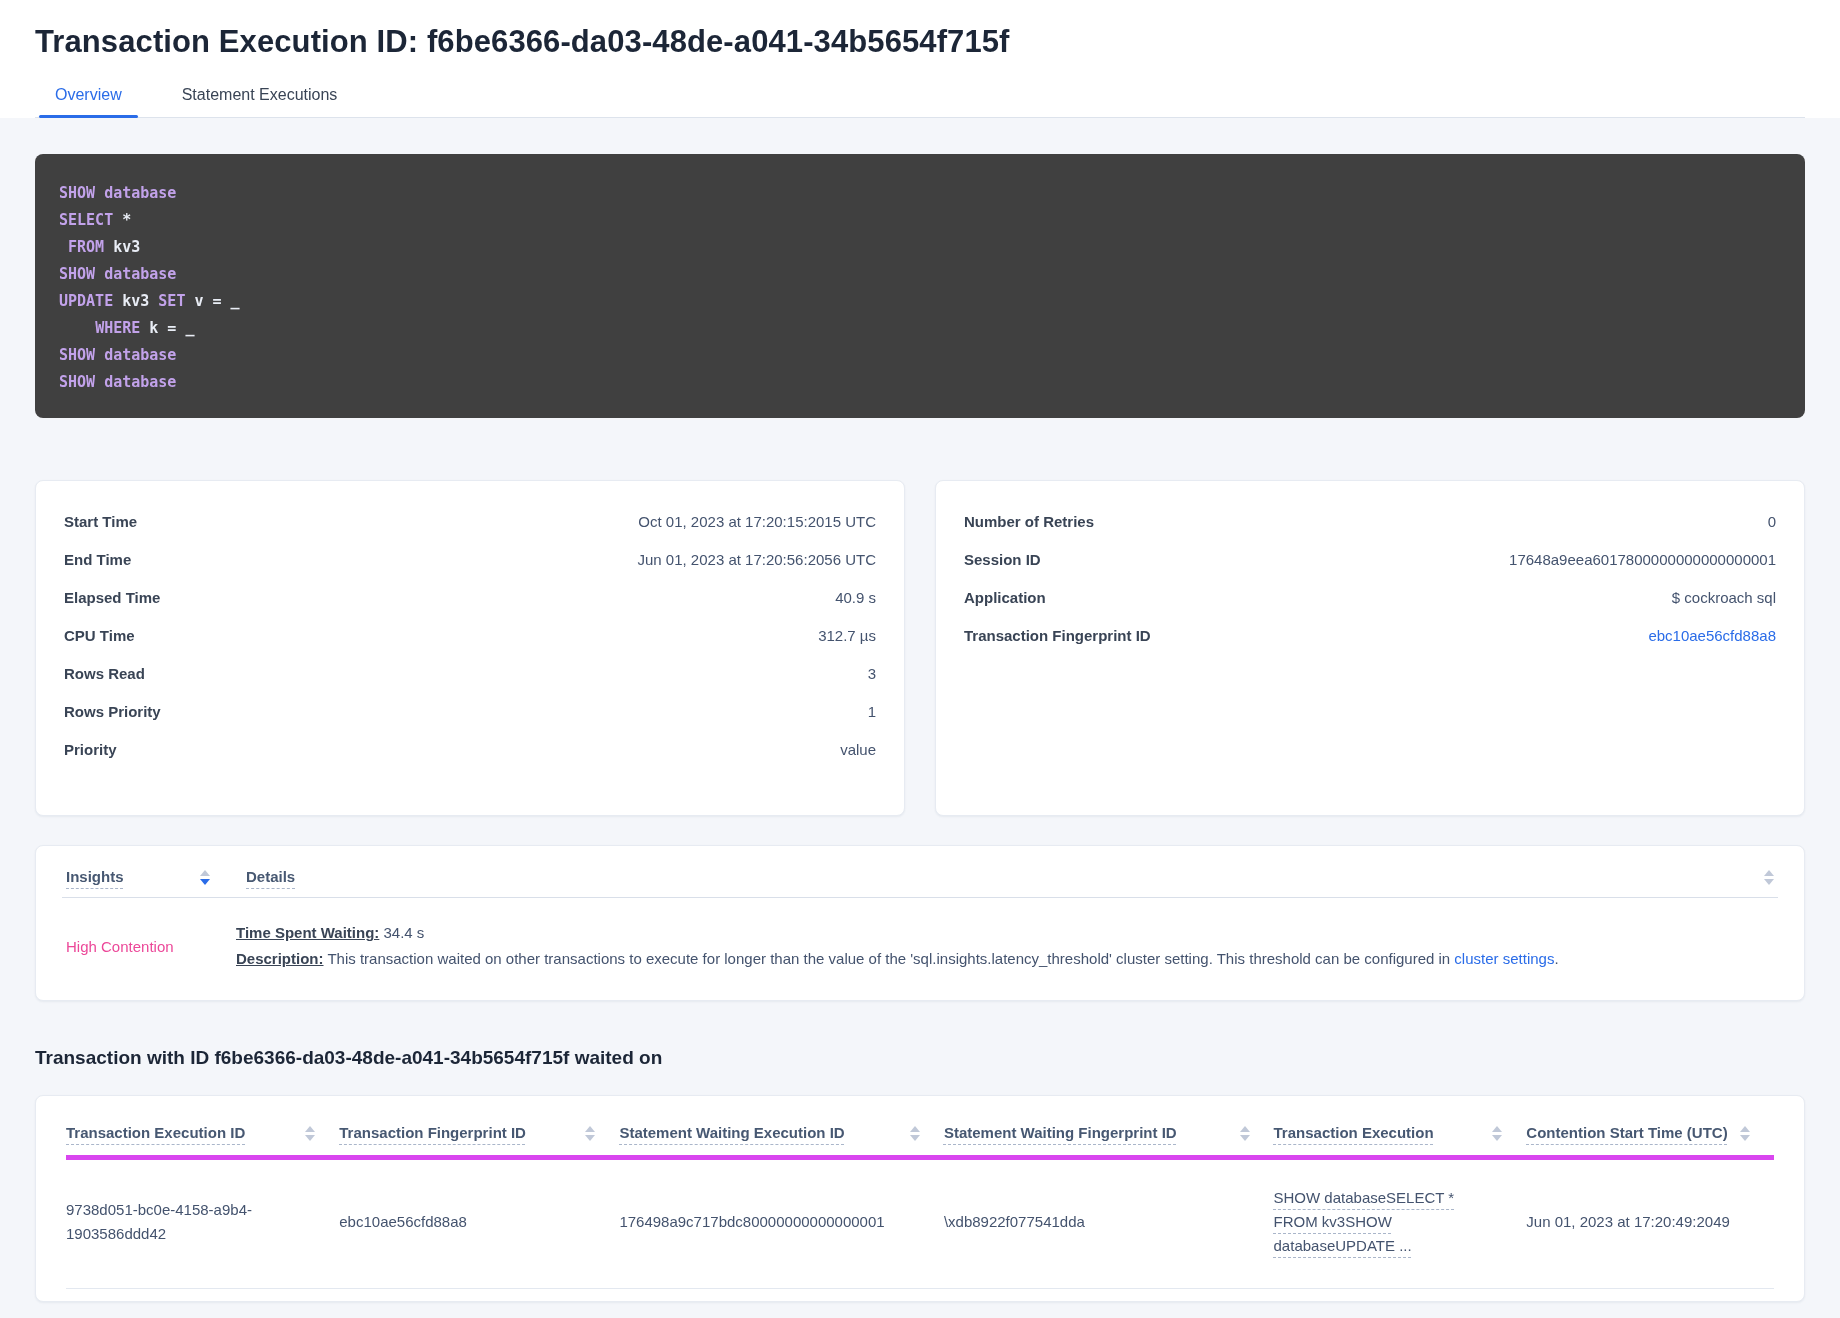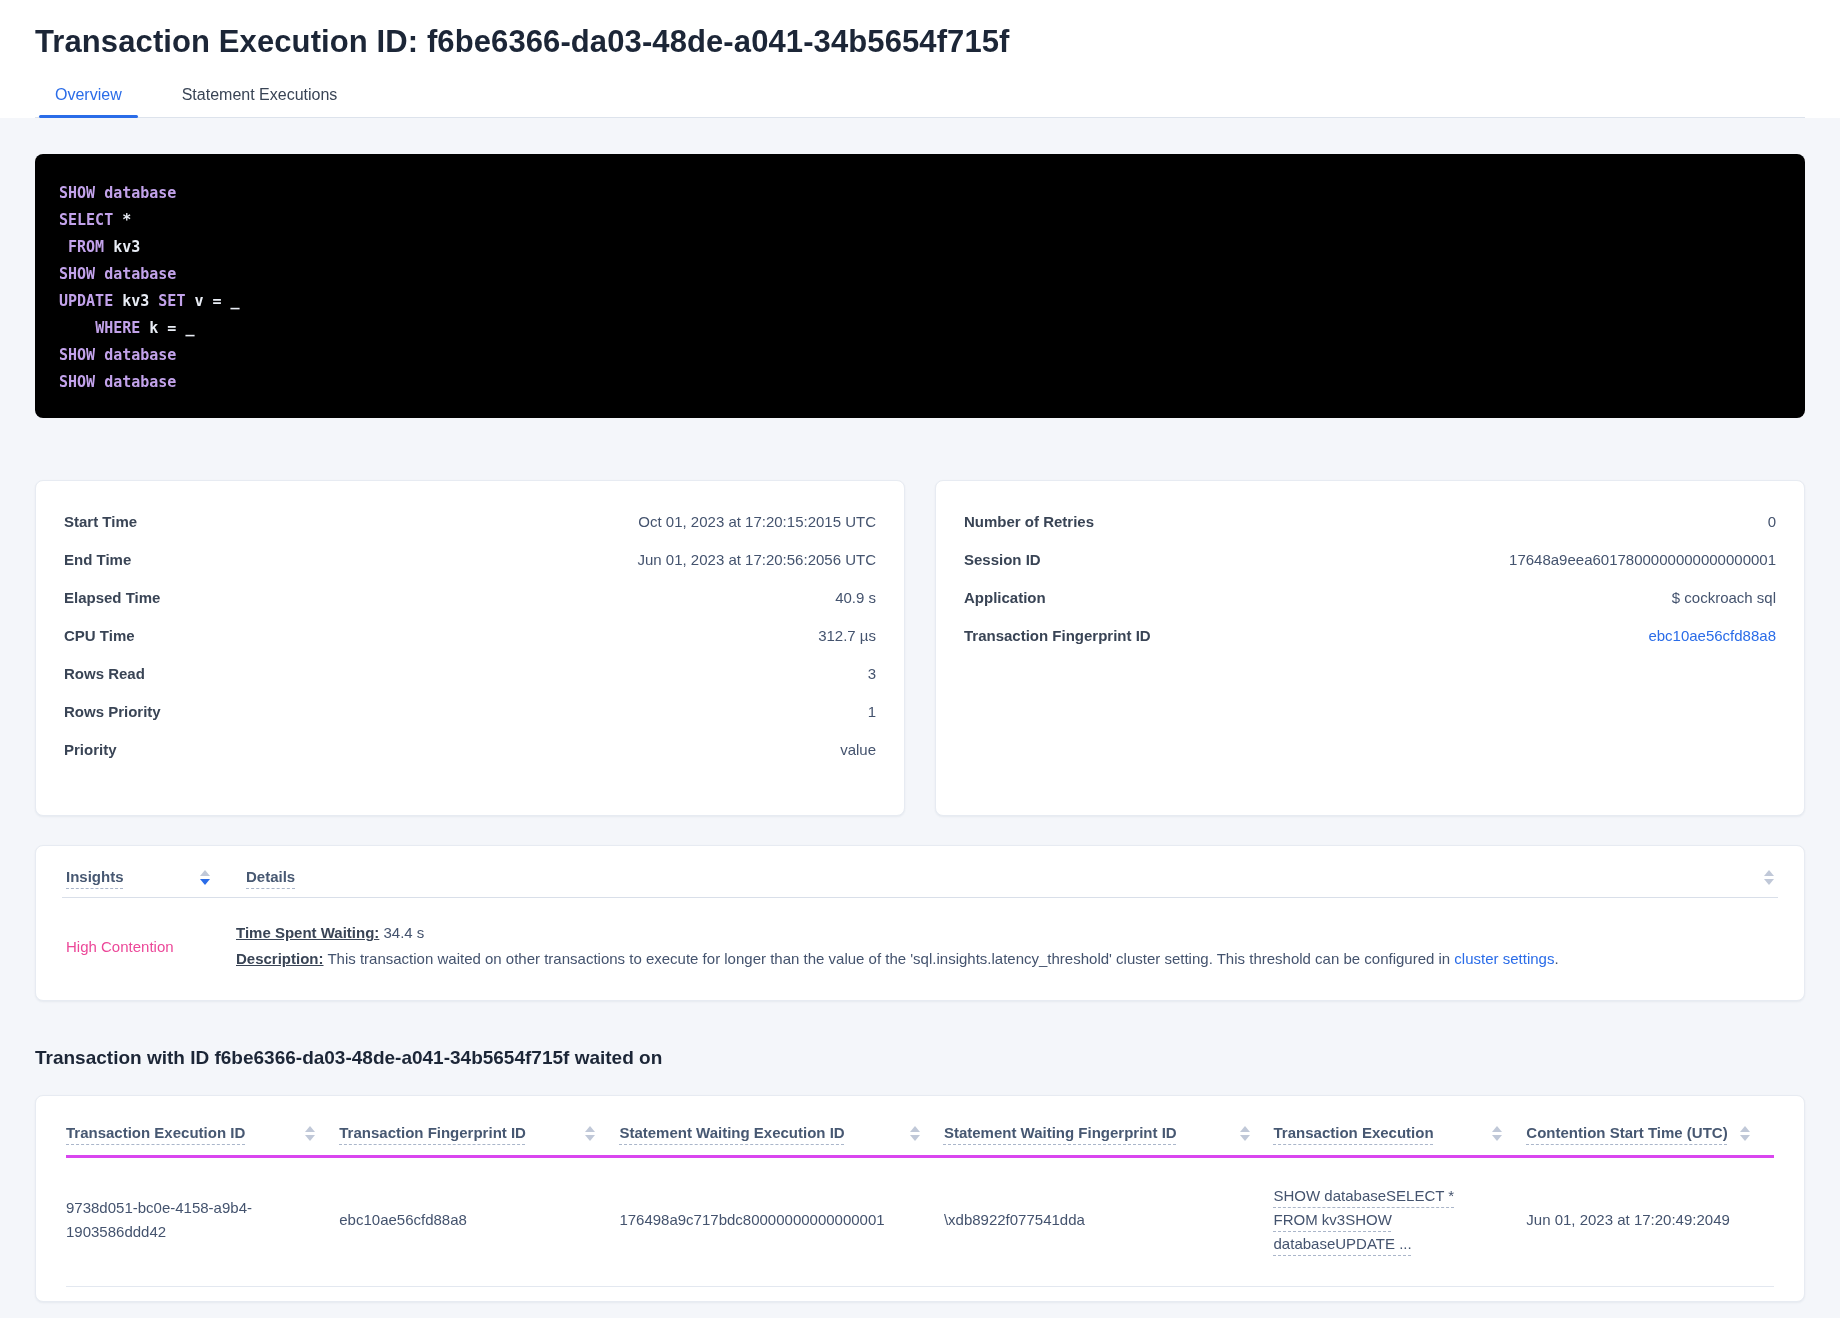--- a/index.html
+++ b/index.html
@@ -19,21 +19,21 @@
   .tab + .tab { margin-left: 28px; }
   .tab.active { color: #2a6ce8; }
   .tab.active::after {
     content: ""; position: absolute; left: 0; right: 0; bottom: -1px;
     height: 3px; background: #2a6ce8; border-radius: 2px;
   }
   
   .content { background: #f4f6fa; padding: 36px 35px 0 35px; height: 1204px; }
   
   .sql-box {
-    background: #000000; border-radius: 8px; padding: 26px 24px; height: 264px;
+    background: #404040; border-radius: 8px; padding: 26px 24px; height: 264px;
     font-family: "DejaVu Sans Mono", monospace;
   }
   .code-line { font-size: 15px; line-height: 27px; font-weight: 700; white-space: pre; color: #e9edf5; }
   .code-line .k { color: #c2a2ea; }
   .code-line .p { color: #e9edf5; }
   
   .cards-row { display: flex; gap: 30px; margin-top: 62px; }
   .card {
     background: #ffffff; border: 1px solid #e7ebf2; border-radius: 8px;
     box-shadow: 0 1px 2px rgba(67,90,111,0.08);
@@ -64,21 +64,21 @@
   .insight-details { margin-left: 36px; flex: 1; }
   .detail-line { font-size: 15px; color: #44536e; line-height: 26px; }
   .detail-line b { color: #394455; font-weight: 700; text-decoration: underline; }
   
   .waited-heading { margin-top: 46px; font-size: 19px; font-weight: 700; color: #1c2637; }
   .table-card { margin-top: 26px; padding: 24px 30px 0 30px; height: 207px; overflow: hidden; }
   table.waited-table { width: 100%; border-collapse: collapse; table-layout: fixed; }
   .waited-table col.c1 { width: 16.0%; } .waited-table col.c2 { width: 16.4%; }
   .waited-table col.c3 { width: 19.0%; } .waited-table col.c4 { width: 19.3%; }
   .waited-table col.c5 { width: 14.8%; } .waited-table col.c6 { width: 14.5%; }
-  .waited-table th { text-align: left; vertical-align: top; padding: 4px 10px 14px 0; border-bottom: 3px solid #d946ef; }
+  .waited-table th { text-align: left; vertical-align: top; padding: 4px 10px 14px 0; border-bottom: 5px solid #d946ef; }
   .th-inner { display: flex; justify-content: space-between; align-items: flex-start; padding-right: 14px; }
   .waited-table td { font-size: 15px; color: #44536e; padding: 26px 26px 30px 0; vertical-align: middle; line-height: 24px; border-bottom: 1px solid #e3e8f0; }
   .txn-exec-link {
     display: inline-block; max-width: 186px; color: #44536e; cursor: pointer;
     text-decoration: underline dashed #aab6ca 1px; text-underline-offset: 6px;
   }
 </style>
 </head>
 <body>
 

